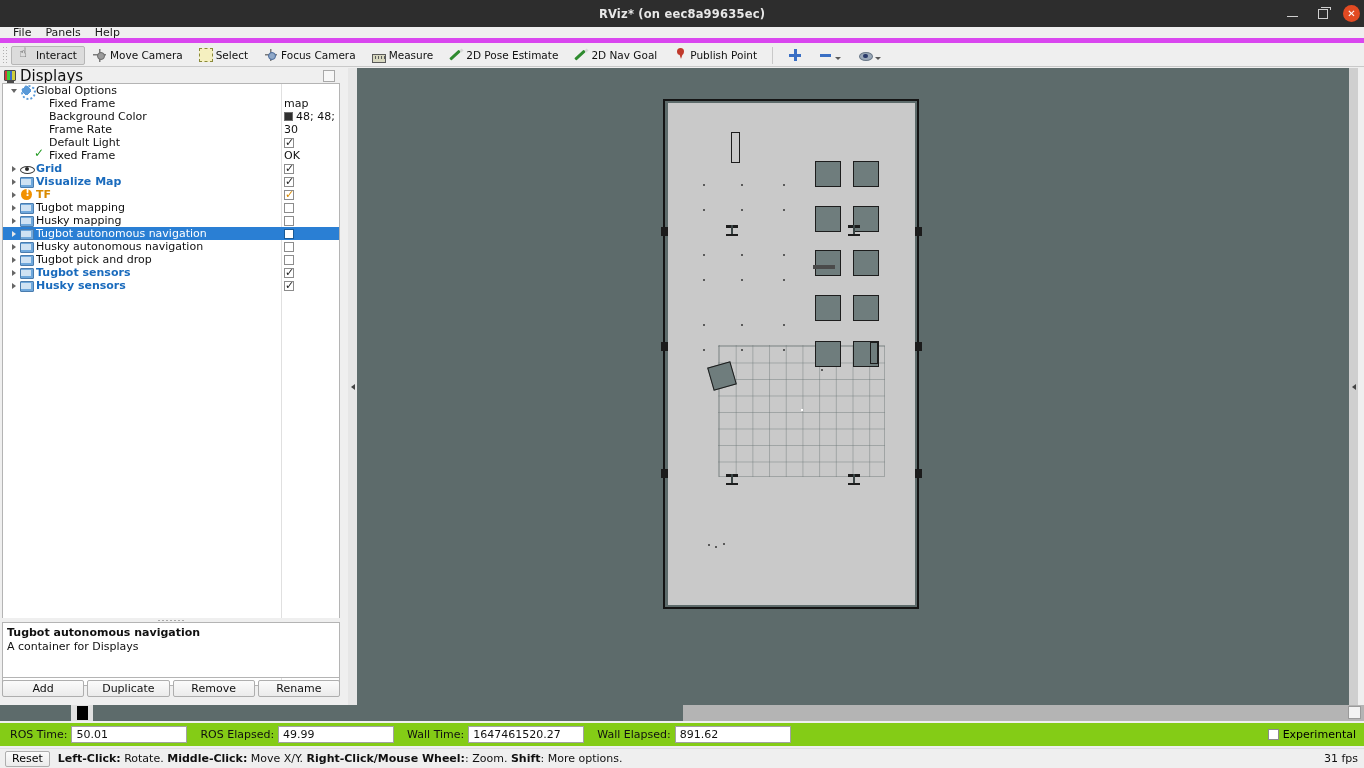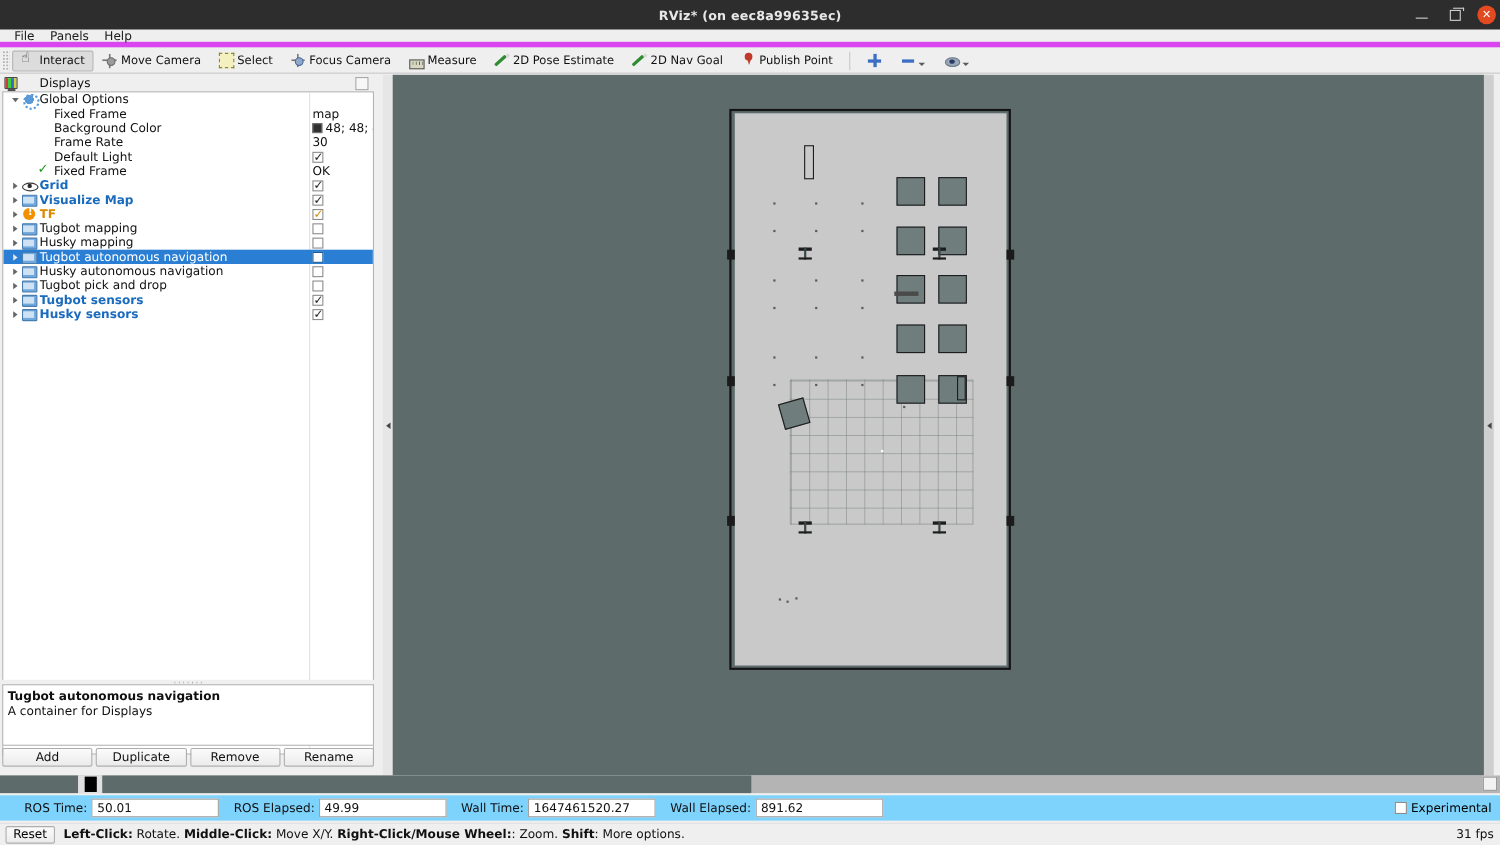--- a/index.html
+++ b/index.html
@@ -86,21 +86,21 @@
   .ic-eye:before { content:''; position:absolute; left:1px; top:4px; width:12px; height:7px; border-radius:50%; background:#9aa8b8; border:1px solid #6a7888; }
   .ic-eye:after { content:''; position:absolute; left:5px; top:5.5px; width:4.5px; height:4.5px; border-radius:50%; background:#2a3a6a; }
 
   
   #displays-panel {
     position: absolute; left: 0; top: 68px; width: 341px; height: 610px;
     background: #efefef;
   }
   #displays-header {
     height: 15px; display: flex; align-items: center; padding: 0 2px;
-    background: #efefef; font-size: 11px; color: #101010; gap: 16px;
+    background: #efefef; font-size: 15px; color: #101010;
   }
   #displays-header .hdr-icon { width: 12px; height: 11px; margin: 0 4px 0 2px; position: relative; flex:none;
     background: linear-gradient(90deg,#cf3b3b 0 25%, #3bcf3b 25% 50%, #3b6bcf 50% 75%, #cfcf3b 75% 100%);
     border: 1px solid #4a4a4a; border-radius: 1px; }
   #displays-header .hdr-icon:after { content:''; position:absolute; left:2px; bottom:-3px; width:7px; height:2px; background:#4a4a4a; }
   #displays-header .float-btn { margin-left:auto; width: 12px; height: 12px; border: 1px solid #a8a8a8; background: #f7f7f7; margin-right: 4px; }
 
   #tree {
     position: absolute; left: 2px; top: 15px; width: 338px; height: 603px;
     background: #fff; border: 1px solid #b4b4b4; overflow: hidden;
@@ -208,21 +208,21 @@
   }
   #hscroll .trough-l { position:absolute; left:0; top:0; width:71px; height:16px; background:#5d6b6b; }
   #hscroll .thumb { position:absolute; left:71px; top:0; width:22px; height:16px; background:#e0e0e0; }
   #hscroll .thumb-in { position:absolute; left:6px; top:1px; width:11px; height:14px; background:#000; }
   #hscroll .trough-r { position:absolute; left:93px; top:0; width:590px; height:16px; background:#5d6b6b; }
   #hscroll .panelbtn { position:absolute; right:3px; top:1px; width:13px; height:13px; border:1px solid #9a9a9a; background:#f2f2f2; }
 
   
   #timepanel {
     position: absolute; left: 0; top: 723px; width: 1364px; height: 23px;
-    background: #7dd3fc; display: flex; align-items: center; padding-left: 22px;
+    background: #84cc16; display: flex; align-items: center; padding-left: 10px;
   }
   #timepanel .tlabel { font-size: 11px; color: #101010; margin-right: 4px; }
   #timepanel .tfield {
     height: 17px; border: 1px solid #a2a2a2; background: #fff; font-size: 11px; color: #101010;
     padding: 0 4px; display: flex; align-items: center; margin-right: 13px;
   }
   #timepanel .exp { margin-left: auto; margin-right: 8px; display:flex; align-items:center; gap:4px; font-size:11px; }
   #timepanel .exp .ck { width:11px; height:11px; }
 
   

